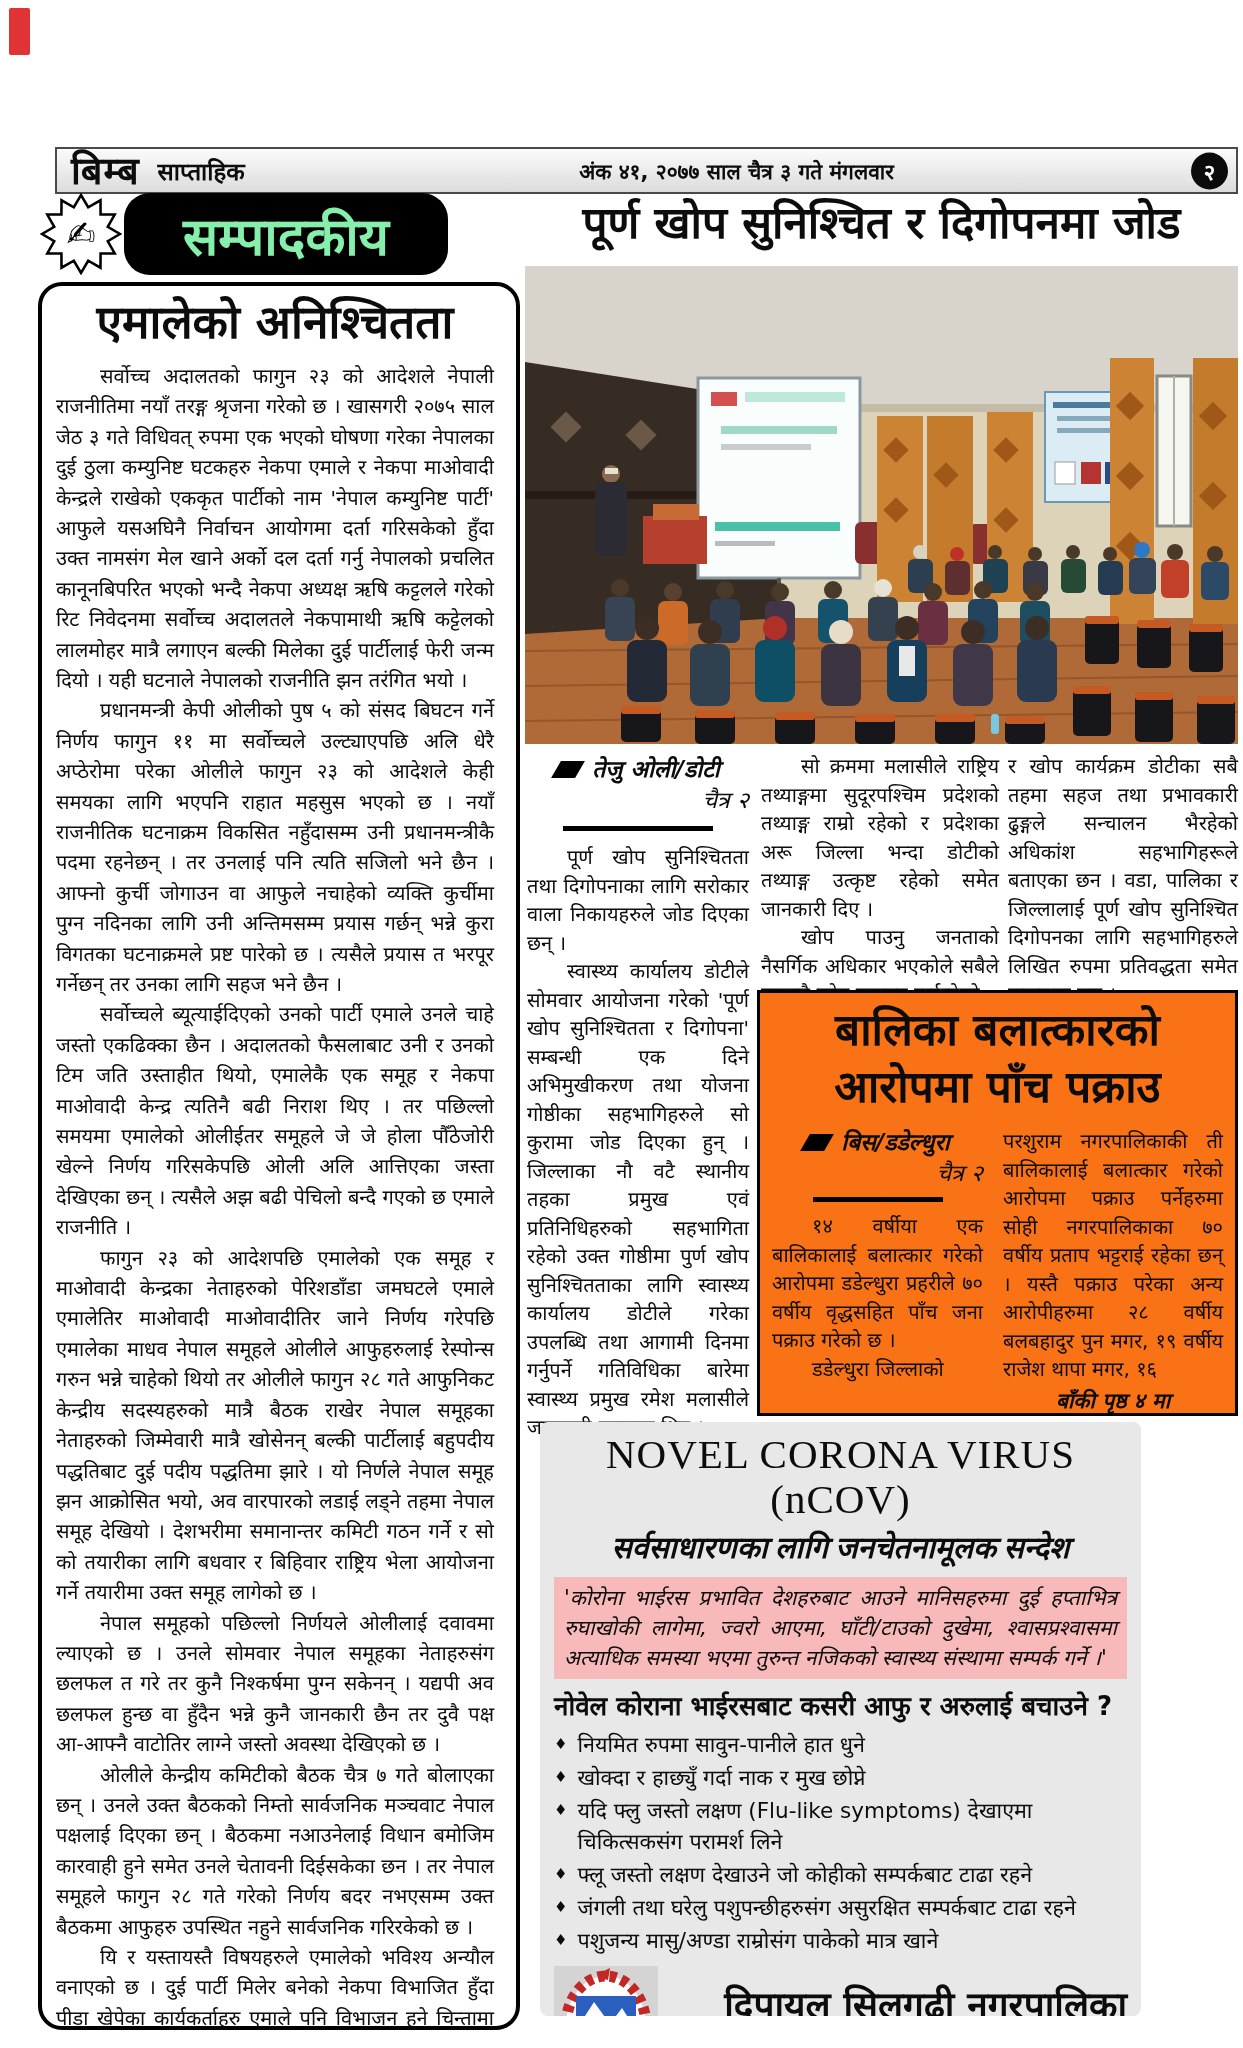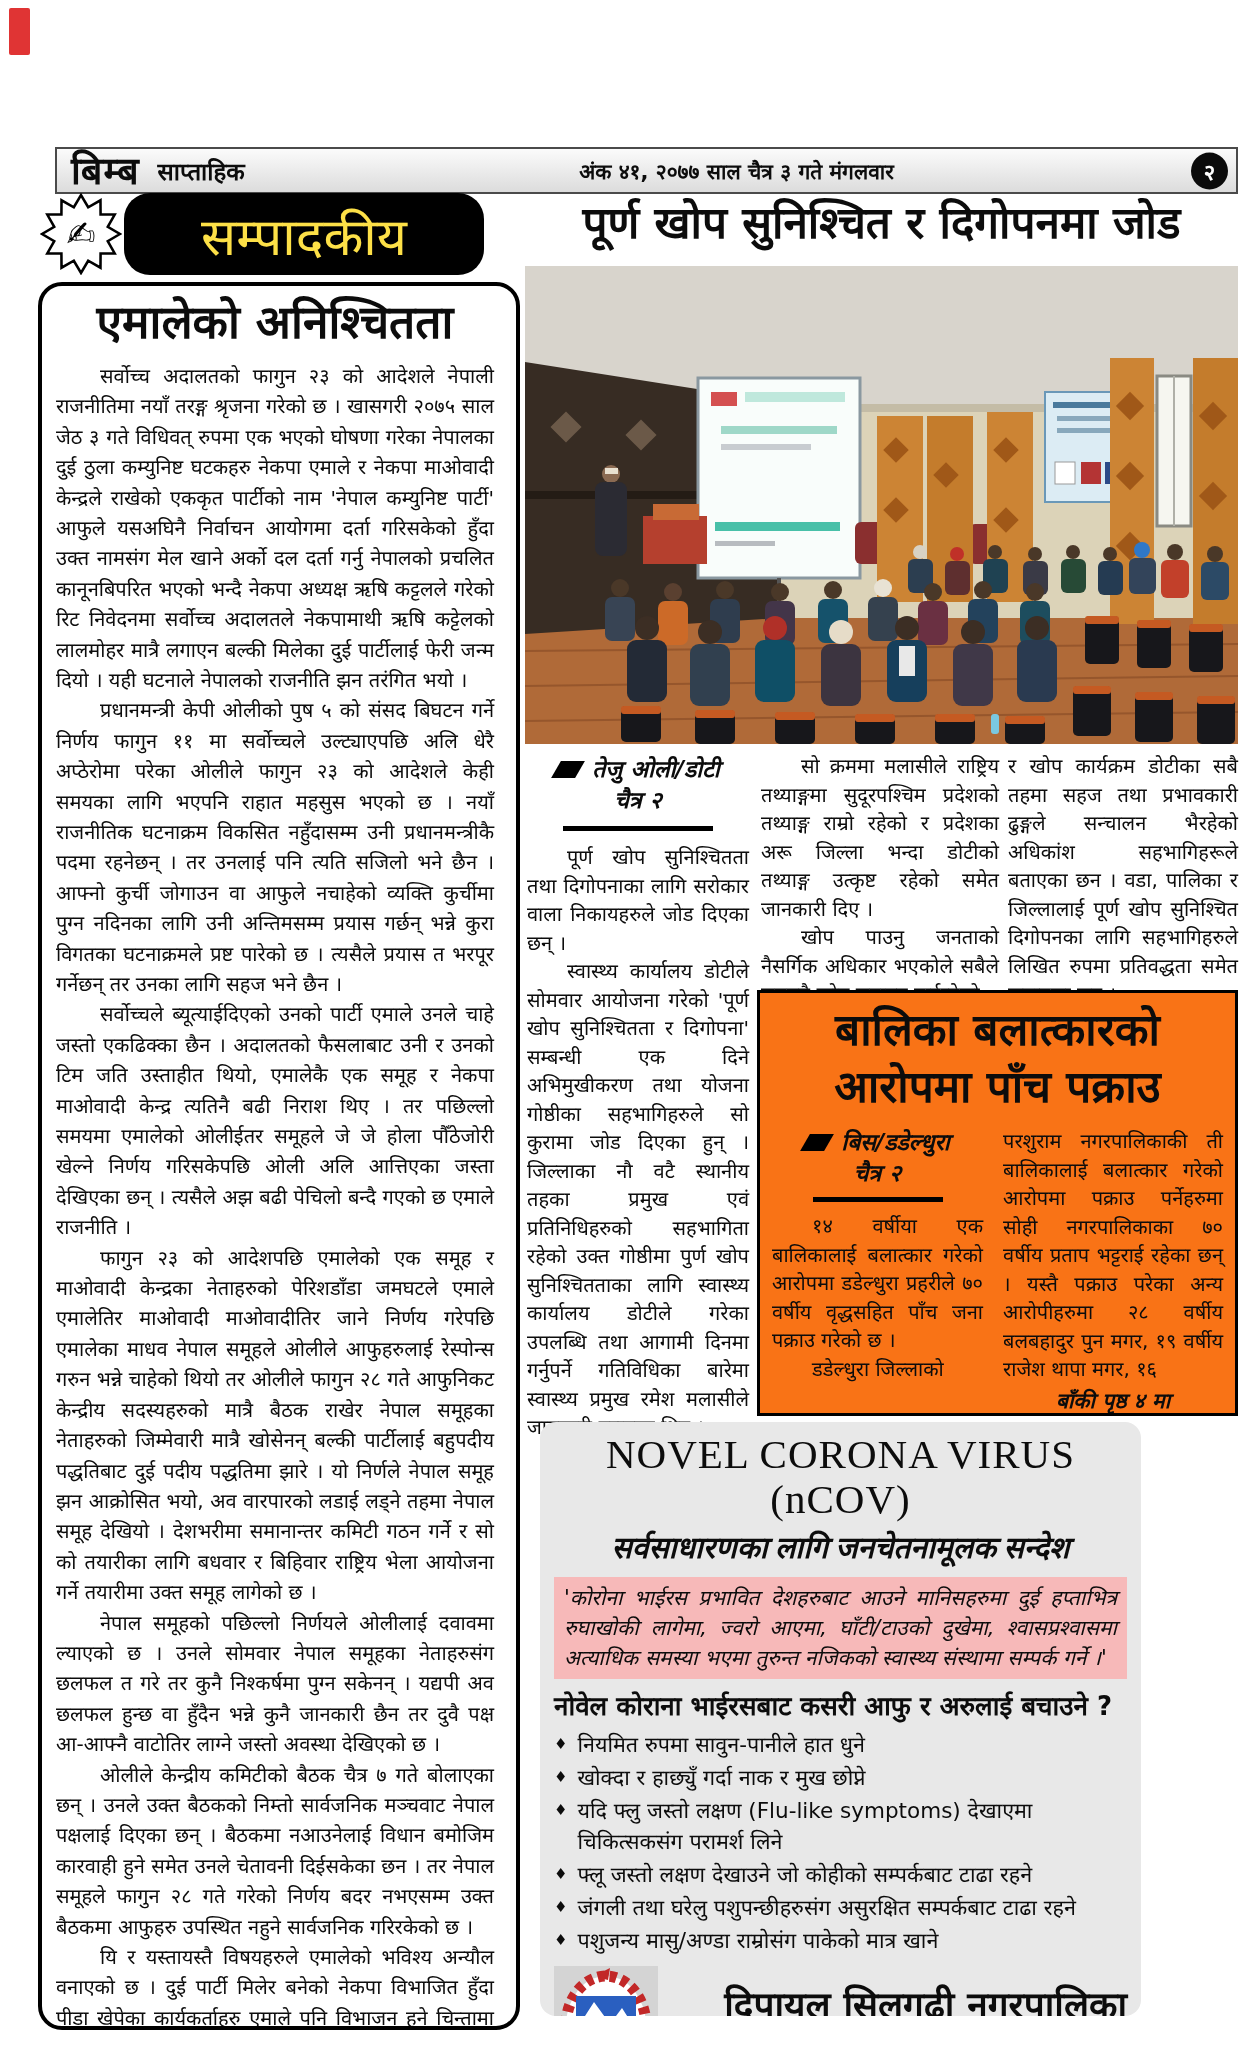--- a/index.html
+++ b/index.html
@@ -20,61 +20,61 @@
   .masthead-edition{font-size:24px;margin-left:18px;font-weight:600;}
   .issue-line{position:absolute;left:300px;right:120px;text-align:center;font-size:21px;font-weight:600;}
   .page-circle{
     position:absolute;right:8px;top:50%;transform:translateY(-50%);
     width:37px;height:37px;border-radius:50%;background:#0b0b0b;color:#fff;
     display:flex;align-items:center;justify-content:center;font-size:22px;font-weight:700;
   }
   
   .ed-logo{position:absolute;left:40px;top:193px;width:82px;height:82px;}
   .ed-badge{
-    position:absolute;left:124px;top:193px;width:360px;height:82px;background:#000;
-    border-radius:26px;color:#fde047;display:flex;align-items:center;justify-content:center;
-    font-size:52px;font-weight:400;
+    position:absolute;left:124px;top:193px;width:324px;height:82px;background:#000;
+    border-radius:26px;color:#86efac;display:flex;align-items:center;justify-content:center;
+    font-size:52px;font-weight:700;
   }
   .ed-box{
     position:absolute;left:38px;top:282px;width:482px;height:1748px;
     border:4px solid #000;border-radius:24px;box-sizing:border-box;
     padding:8px 22px 8px 14px;overflow:hidden;background:#fff;
   }
   .ed-headline{font-size:46px;font-weight:800;text-align:center;line-height:1.15;margin:2px 0 12px 0;}
   .ed-box p{font-size:20px;line-height:30.4px;text-align:justify;text-indent:44px;margin:0;}
   
   .khop-headline{
     position:absolute;left:525px;top:190px;width:713px;height:66px;
     font-size:44px;font-weight:800;text-align:center;white-space:nowrap;line-height:66px;
   }
   .photo{position:absolute;left:525px;top:266px;width:713px;height:478px;background:#cfc9bd;}
   .byline{display:flex;justify-content:center;gap:12px;font-style:italic;font-weight:700;font-size:23px;line-height:30px;}
   .byline-bullet{width:24px;height:17px;background:#000;transform:skewX(-30deg);margin-top:7px;flex:none;}
-  .byline-date{text-align:center;font-style:italic;font-weight:700;font-size:23px;line-height:32px;}
+  .byline-date{text-align:right;font-style:italic;font-weight:400;font-size:23px;line-height:32px;}
   .byline-rule{width:150px;height:5px;background:#000;margin:10px auto 12px auto;}
   .ncol p{font-size:20px;line-height:28.5px;text-align:justify;margin:0;}
   .ncol p.ind{text-indent:40px;}
   .khop-col1{position:absolute;left:527px;top:754px;width:222px;}
   .khop-col2{position:absolute;left:761px;top:752px;width:238px;}
   .khop-col3{position:absolute;left:1008px;top:752px;width:230px;}
   
   .balika-box{
     position:absolute;left:757px;top:990px;width:481px;height:426px;
     border:3px solid #000;box-sizing:border-box;background:#f97316;padding:8px 12px;overflow:hidden;
   }
   .balika-headline{font-size:44px;font-weight:800;text-align:center;line-height:57px;}
   .b-cols{display:flex;gap:20px;margin-top:12px;}
   .b-col1{width:212px;}
   .b-col2{width:221px;}
   .b-rule{width:130px;height:5px;background:#000;margin:8px auto 10px auto;}
   .continuation{font-weight:700;font-style:italic;font-size:21px;text-align:center;margin-top:2px;}
   
   .corona-box{
     position:absolute;left:540px;top:1422px;width:601px;height:594px;
-    background:#e8e8e8;border-radius:16px;box-sizing:border-box;padding:10px 14px;overflow:hidden;
+    background:#e8e8e8;border-radius:8px;box-sizing:border-box;padding:10px 14px;overflow:hidden;
   }
   .c-title{font-family:"Liberation Serif",serif;font-size:41px;text-align:center;letter-spacing:1px;line-height:1.1;}
   .c-subtitle{font-family:"Liberation Serif",serif;font-style:italic;font-weight:700;font-size:30px;text-align:center;margin-top:4px;}
   .c-alert{
     background:#f7b9b9;margin:10px 0 8px 0;padding:6px 10px;
     font-style:italic;font-size:21px;line-height:30px;text-align:justify;
   }
   .c-question{font-size:26px;font-weight:800;margin:4px 0 6px 0;}
   .bullet-row{display:flex;gap:10px;font-size:21.5px;line-height:31px;margin:2px 0;}
   .diamond{font-size:15px;line-height:31px;flex:none;}

